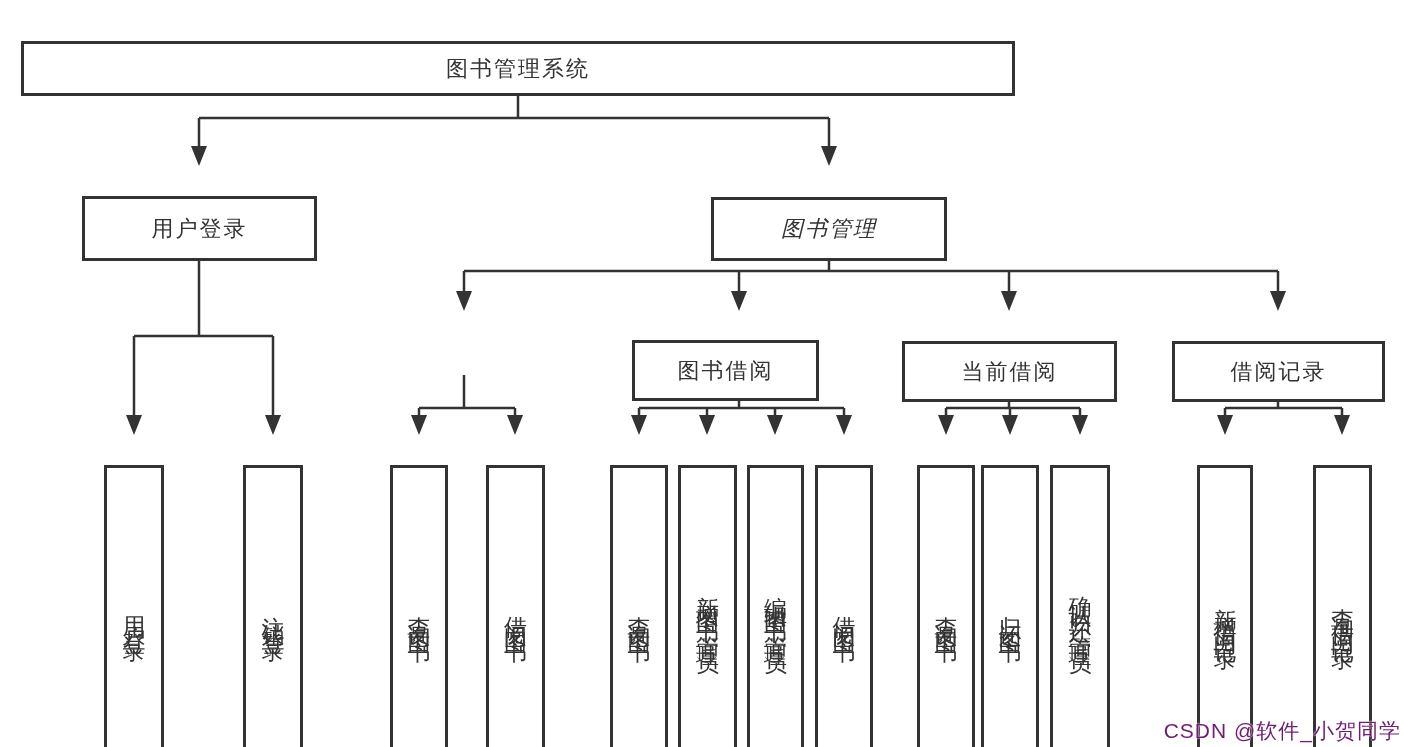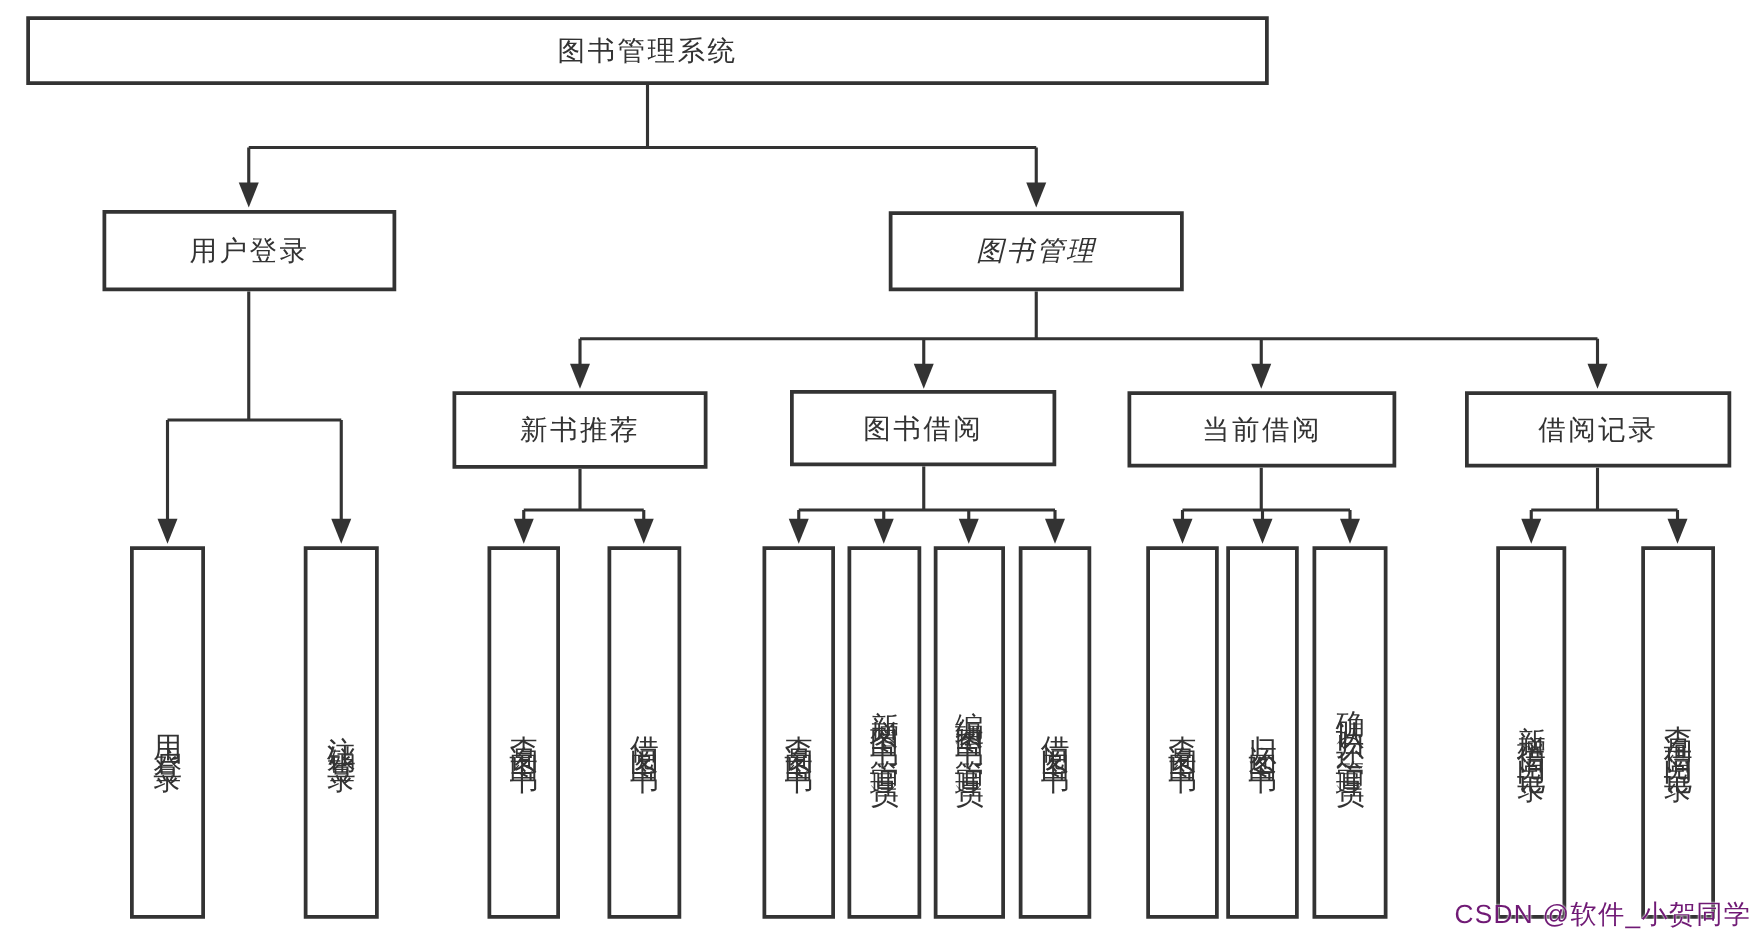--- a/index.html
+++ b/index.html
@@ -25,20 +25,21 @@
   }
   .box {
     position: absolute;
     box-sizing: border-box;
     border: 3px solid #333333;
     background: #ffffff;
     display: flex;
     align-items: center;
     justify-content: center;
     color: #333333;
+    margin-top: 28px;
   }
   .hbox {
     font-size: 22px;
     letter-spacing: 2px;
   }
   .root-box {
     font-size: 22px;
     letter-spacing: 2px;
   }
   .vbox .vlabel {
@@ -117,24 +118,21 @@
     <span>图书管理系统</span>
   </div>
 
   <div class="box hbox" style="left:82px; top:168px; width:235px; height:65px;">
     <span>用户登录</span>
   </div>
   <div class="box hbox" style="left:711px; top:169px; width:236px; height:64px;font-style:italic;">
     <span>图书管理</span>
   </div>
 
-  <div class="box hbox" style="left:362px; top:313px; width:204px; height:62px;">
-    <span>新书推荐</span>
-  </div>
-  <div class="box hbox" style="left:632px; top:312px; width:213px; height:61px;">
+  <div class="box hbox" style="left:632px; top:312px; width:187px; height:61px;">
     <span>图书借阅</span>
   </div>
   <div class="box hbox" style="left:902px; top:313px; width:215px; height:61px;">
     <span>当前借阅</span>
   </div>
   <div class="box hbox" style="left:1172px; top:313px; width:213px; height:61px;">
     <span>借阅记录</span>
   </div>
 
   <div class="box vbox" style="left:104px; top:437px; width:60px; height:298px;">

